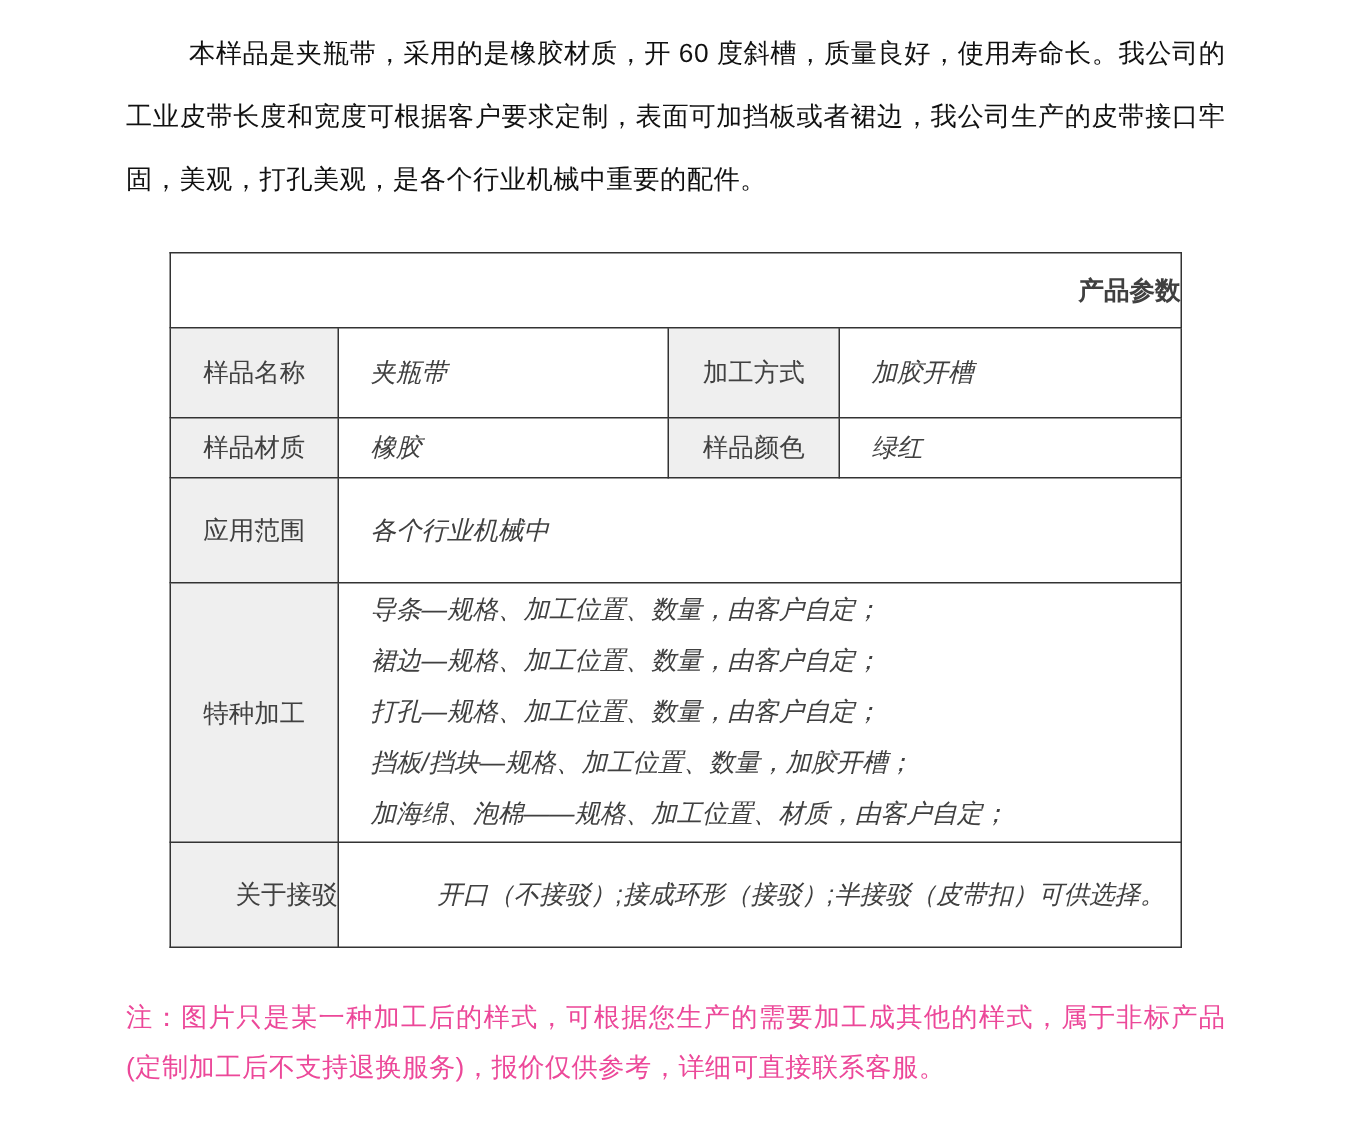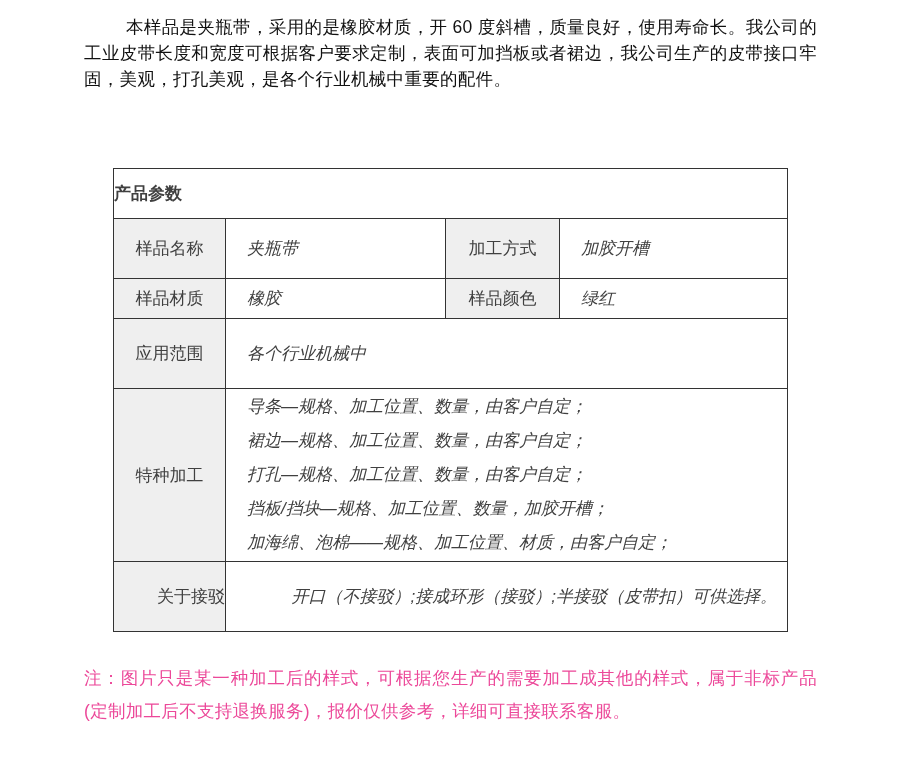--- a/index.html
+++ b/index.html
@@ -14,21 +14,21 @@
     height: 758px;
     background: #ffffff;
     overflow: hidden;
   }
   .intro {
     position: absolute;
     left: 84px;
     top: 14px;
     width: 733px;
     font-size: 17.5px;
-    line-height: 26px;
+    line-height: 42px;
     color: #111111;
     text-indent: 42px;
     text-align: justify;
     letter-spacing: 0.3px;
   }
   table.params {
     position: absolute;
     left: 113px;
     top: 168px;
     width: 674px;
@@ -36,21 +36,21 @@
     table-layout: fixed;
   }
   table.params td {
     border: 1px solid #333333;
     font-size: 17px;
     color: #404040;
     vertical-align: middle;
   }
   td.title-cell {
     height: 50px;
-    text-align: left;
+    text-align: right;
     font-size: 23px;
     font-weight: bold;
     color: #333333;
     background: #ffffff;
   }
   td.label-cell {
     background: #efefef;
     text-align: center;
     color: #3d3d3d;
   }

